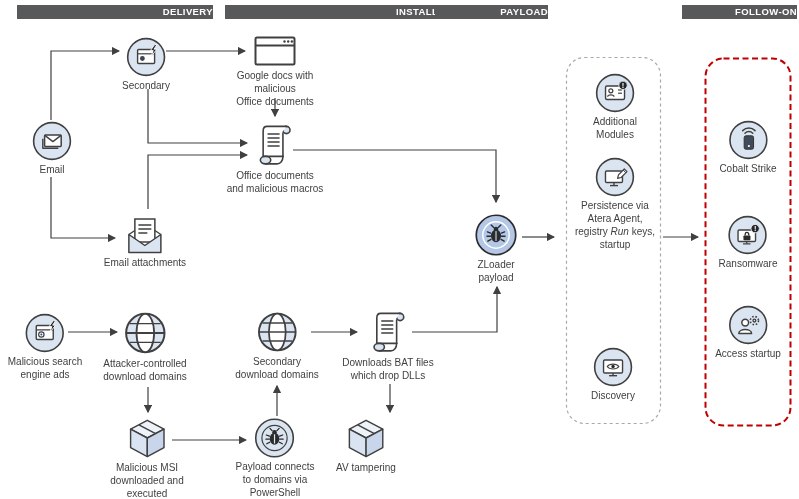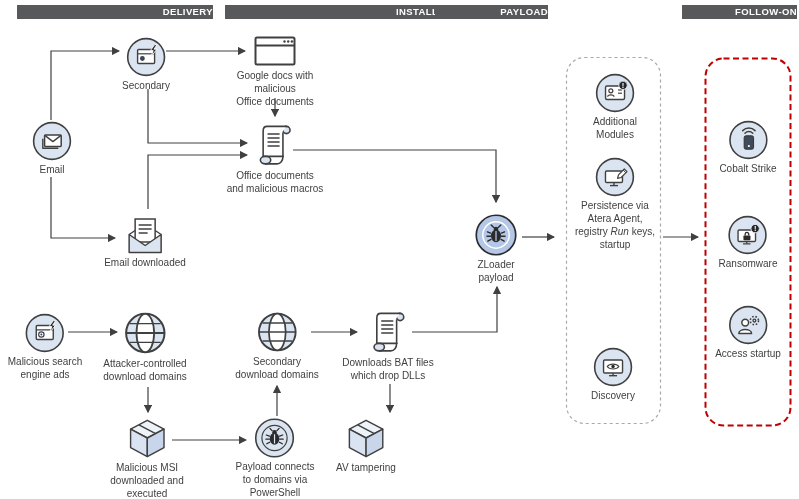--- a/index.html
+++ b/index.html
@@ -119,21 +119,21 @@
     <svg width="42" height="37" viewBox="0 0 42 37">
       <rect x="11" y="2" width="20" height="23" fill="#fff" stroke="#404040" stroke-width="1.5"></rect>
       <g stroke="#404040" stroke-width="1.3" stroke-linecap="round">
         <line x1="15" y1="8" x2="27" y2="8"></line>
         <line x1="15" y1="12" x2="27" y2="12"></line>
         <line x1="15" y1="16" x2="23" y2="16"></line>
       </g>
       <path d="M5,17.5 L11,13.5 M37,17.5 L31,13.5" fill="none" stroke="#404040" stroke-width="1.4"></path>
       <path d="M5,17.5 l16,11 l16,-11 V35.5 H5 z" fill="#dbe5f1" stroke="#404040" stroke-width="1.5" stroke-linejoin="round"></path>
     </svg>
-    <div class="lbl">Email downloaded</div>
+    <div class="lbl">Email attachments</div>
   </div>
 
   <div class="node" style="left:45px;top:313px">
     <svg width="40" height="40" viewBox="0 0 40 40">
       <circle cx="20" cy="20" r="18.4" fill="#dbe5f1" stroke="#404040" stroke-width="1.6"></circle>
       <rect x="11.5" y="12.5" width="17" height="14" rx="1" fill="#fff" stroke="#404040" stroke-width="1.4"></rect>
       <line x1="11.5" y1="16.8" x2="28.5" y2="16.8" stroke="#404040" stroke-width="1.2"></line>
       <circle cx="16.6" cy="21.5" r="2.7" fill="#fff" stroke="#3a4454" stroke-width="1.2"></circle>
       <circle cx="16.6" cy="21.5" r="1" fill="#3a4454"></circle>
       <path d="M28.6,7.6 l-4.3,6 h2.8 l-2,5.8 l5.7,-7.2 h-2.9 l3,-4.6 z" fill="#262626" stroke="#fff" stroke-width="0.9" stroke-linejoin="round"></path>

